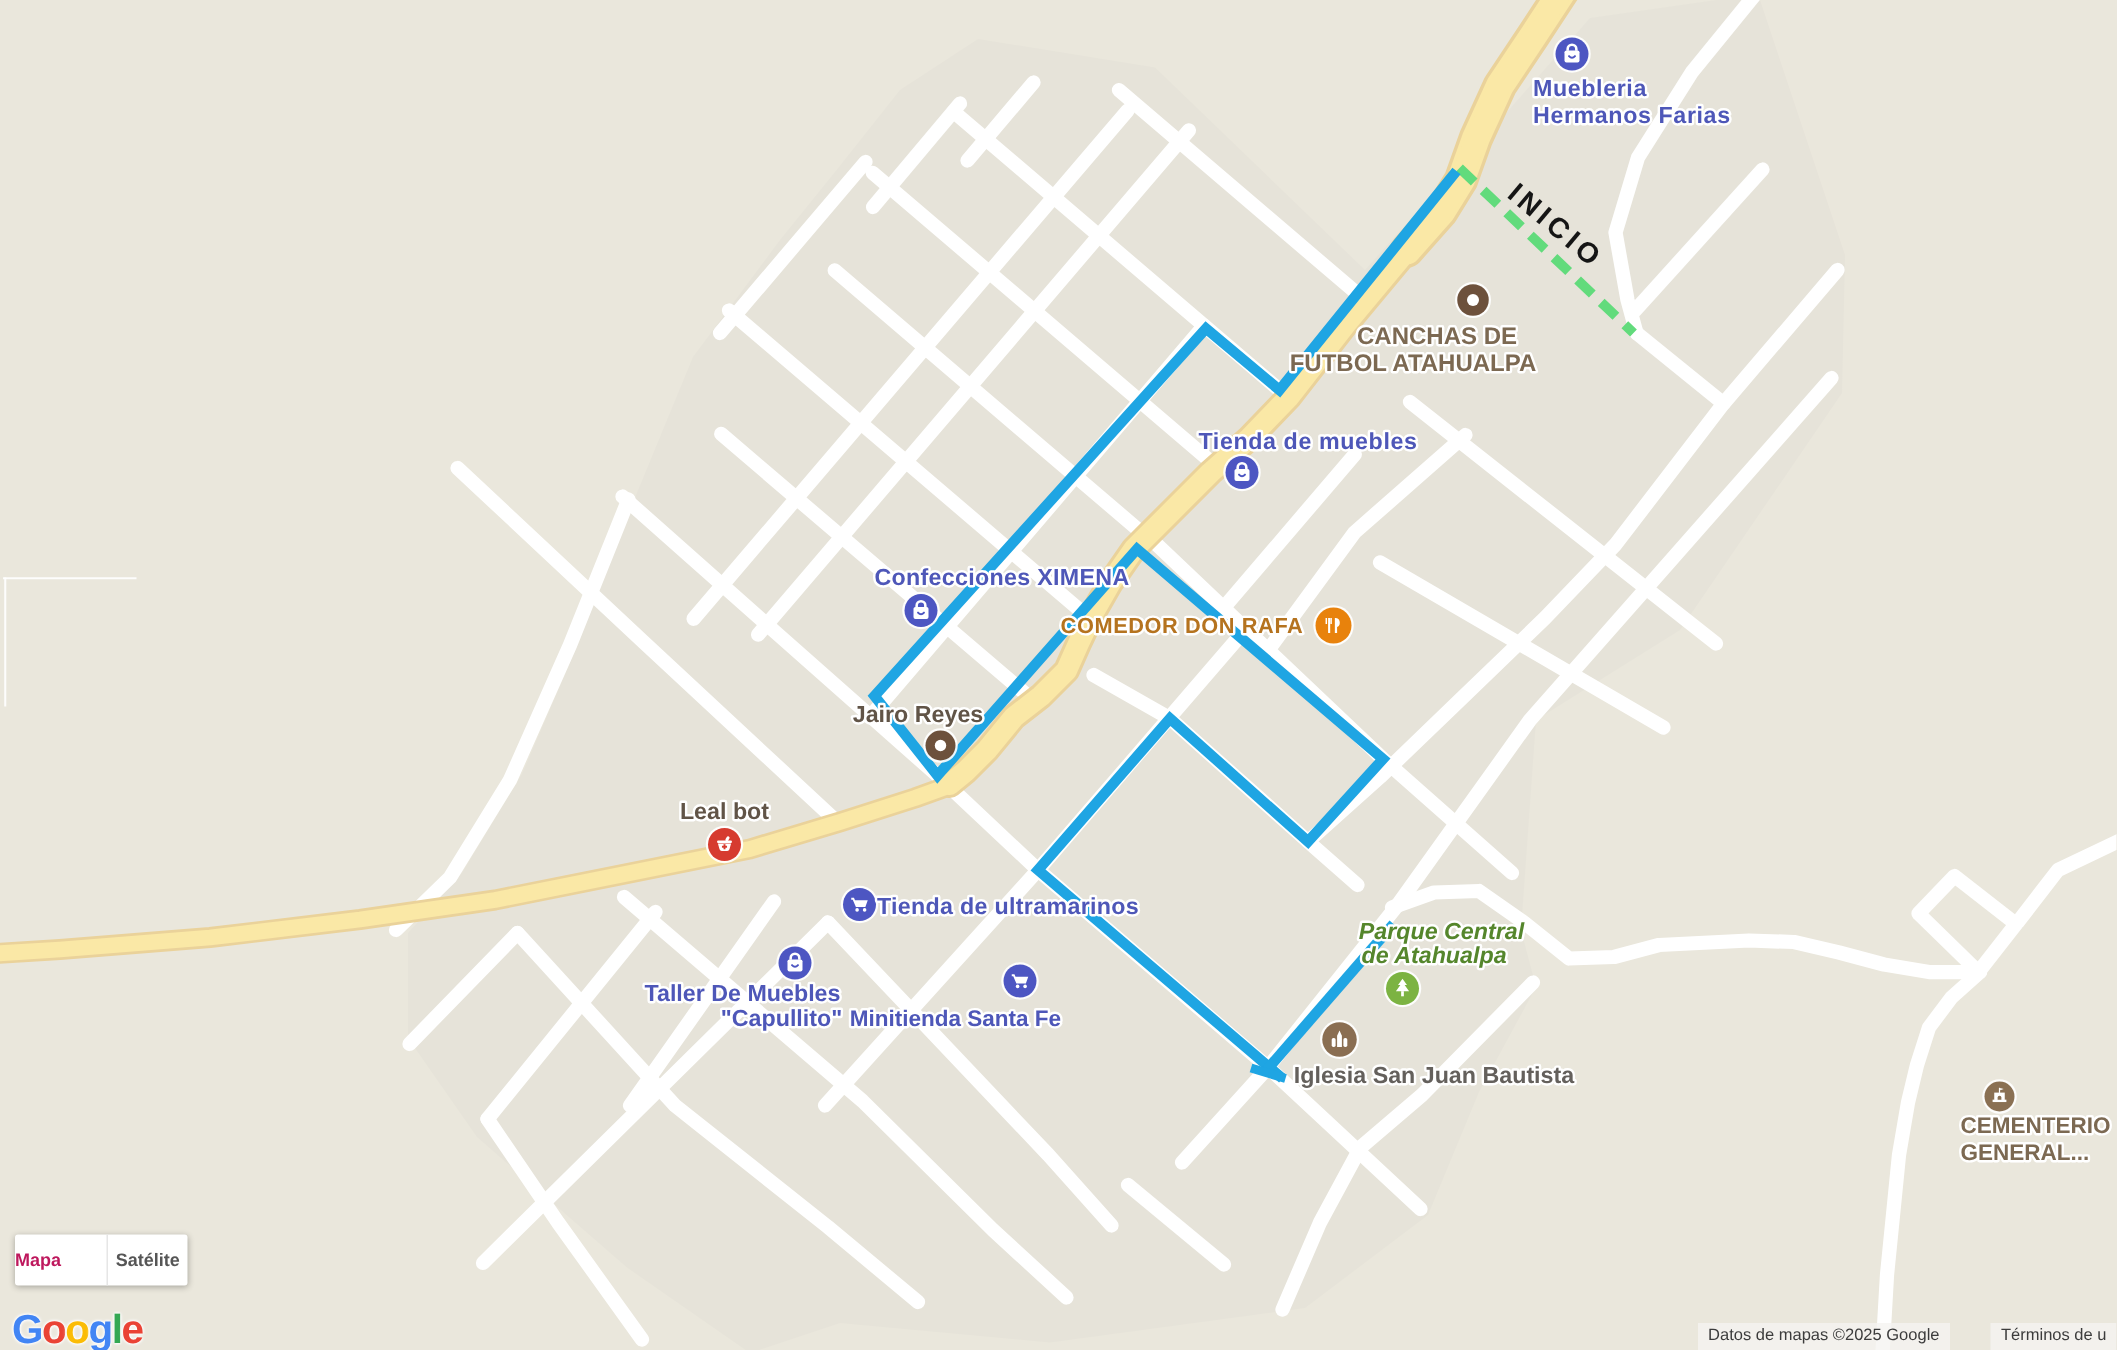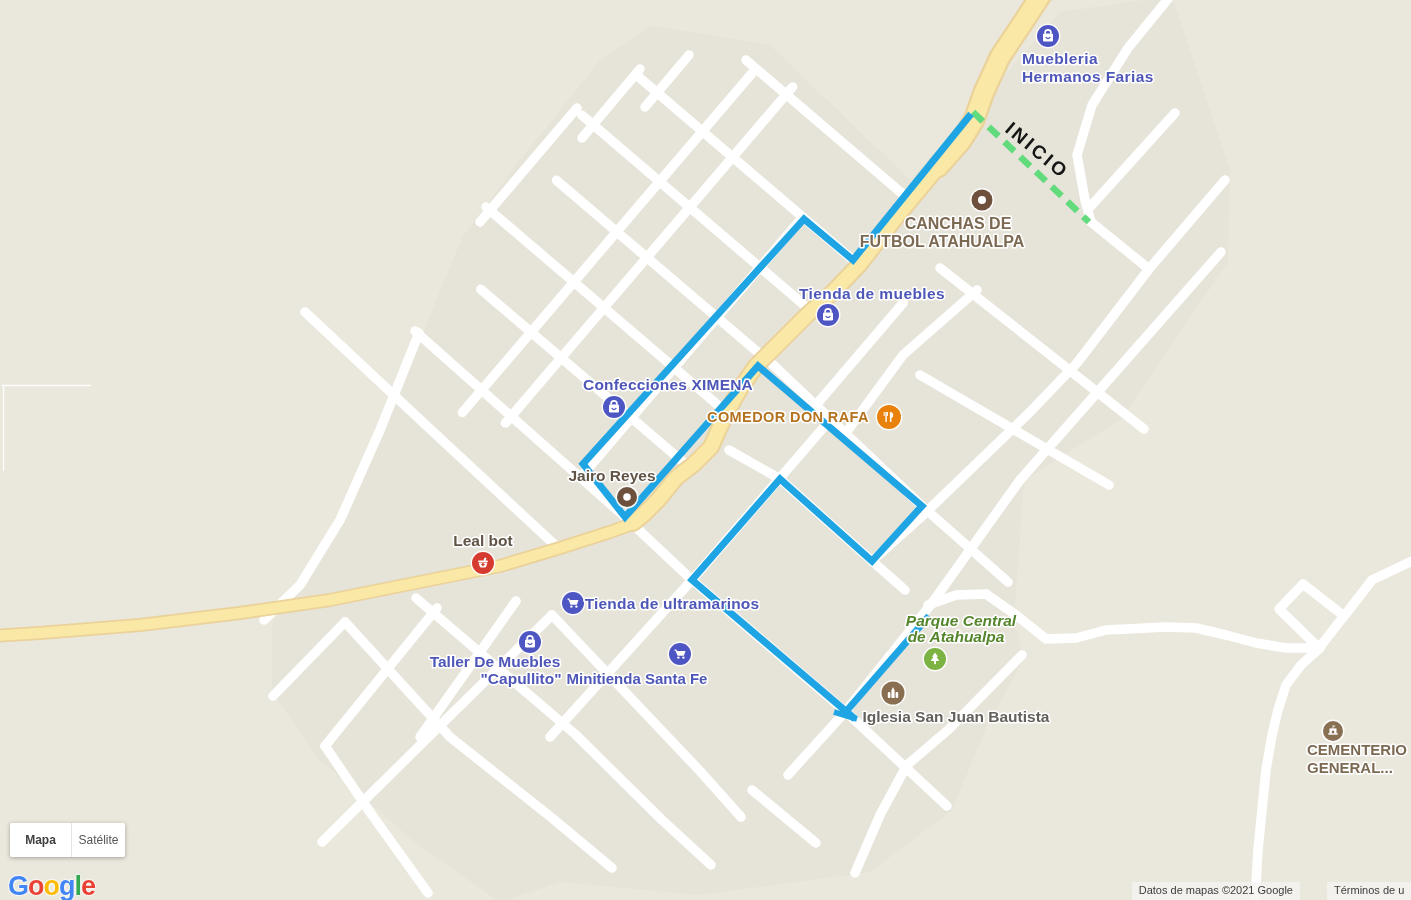--- a/index.html
+++ b/index.html
@@ -1,20 +1,20 @@
 <!DOCTYPE html>
 <html><head><meta charset="utf-8">
 <style>
 html,body{margin:0;padding:0;}
 body{width:1411px;height:900px;overflow:hidden;font-family:"Liberation Sans",sans-serif;background:#eae7dc;position:relative;}
 #map{position:absolute;left:0;top:0;width:1377px;height:900px;}
 .ctl{position:absolute;left:10px;top:823px;height:34px;background:#fff;border-radius:2px;
   box-shadow:0 1px 4px rgba(0,0,0,0.3);display:flex;align-items:center;z-index:5;}
-.ctl .mapa{width:61px;text-align:center;font-size:12px;font-weight:bold;color:#404040;}
-.ctl .sat{width:53px;justify-content:center;font-size:12px;color:#565656;border-left:1px solid #e6e6e6;height:100%;display:flex;align-items:center;}
+.ctl .mapa{width:61px;font-size:12px;font-weight:bold;color:#be185d;}
+.ctl .sat{width:53px;justify-content:center;font-size:12px;color:#565656;border-left:1px solid #e6e6e6;height:100%;display:flex;align-items:center;font-weight:bold;}
 .glogo{position:absolute;left:8px;top:871px;font-size:27px;font-weight:bold;letter-spacing:-1px;z-index:5;
   text-shadow:0 0 2px #fff,0 0 2px #fff,0 0 3px #fff;}
 .attr{position:absolute;right:0;top:882px;height:18px;display:flex;z-index:5;font-size:11px;color:#3c3c3c;}
 .attr div{background:rgba(245,244,241,0.8);padding:2px 7px 0 7px;white-space:nowrap;}
 .attr .t2{margin-left:27px;width:70px;overflow:hidden;}
 </style></head>
 <body>
 <div id="map"><svg width="1411" height="900" viewBox="0 0 1411 900" xmlns="http://www.w3.org/2000/svg" font-family="Liberation Sans, sans-serif">
 <rect width="1411" height="900" fill="#eae7dc"></rect>
 <polygon points="600,60 652,26 770,45 910,180 1000,80 1060,12 1172,-4 1230,170 1228,262 1120,420 1024,480 1014,620 1024,658 986,728 952,810 870,872 700,895 560,882 500,902 418,845 318,758 272,692 272,622 308,582 348,516 386,428 422,335 462,238 520,160 558,113" fill="#e6e3d9"></polygon>
@@ -179,14 +179,14 @@
       <text x="1307" y="755" font-size="15" fill="#7c6952" text-anchor="start" font-weight="bold" paint-order="stroke" stroke="#ffffff" stroke-width="3.2" stroke-linejoin="round">CEMENTERIO</text>
       <text x="1307" y="773" font-size="15" fill="#7c6952" text-anchor="start" font-weight="bold" paint-order="stroke" stroke="#ffffff" stroke-width="3.2" stroke-linejoin="round">GENERAL...</text>
       <text x="1004" y="131" font-size="19" font-weight="bold" fill="#151515" transform="rotate(40 1004 131)" letter-spacing="3">INICIO</text>
 </svg></div>
 <div class="ctl">
     <div class="mapa">Mapa</div>
     <div class="sat">Satélite</div>
   </div>
 <div class="glogo"><span style="color:#4285f4">G</span><span style="color:#ea4335">o</span><span style="color:#fbbc05">o</span><span style="color:#4285f4">g</span><span style="color:#34a853">l</span><span style="color:#ea4335">e</span></div>
 <div class="attr">
-    <div>Datos de mapas ©2021 Google</div>
+    <div>Datos de mapas ©2025 Google</div>
     <div class="t2">Términos de u</div>
   </div>
 </body></html>

